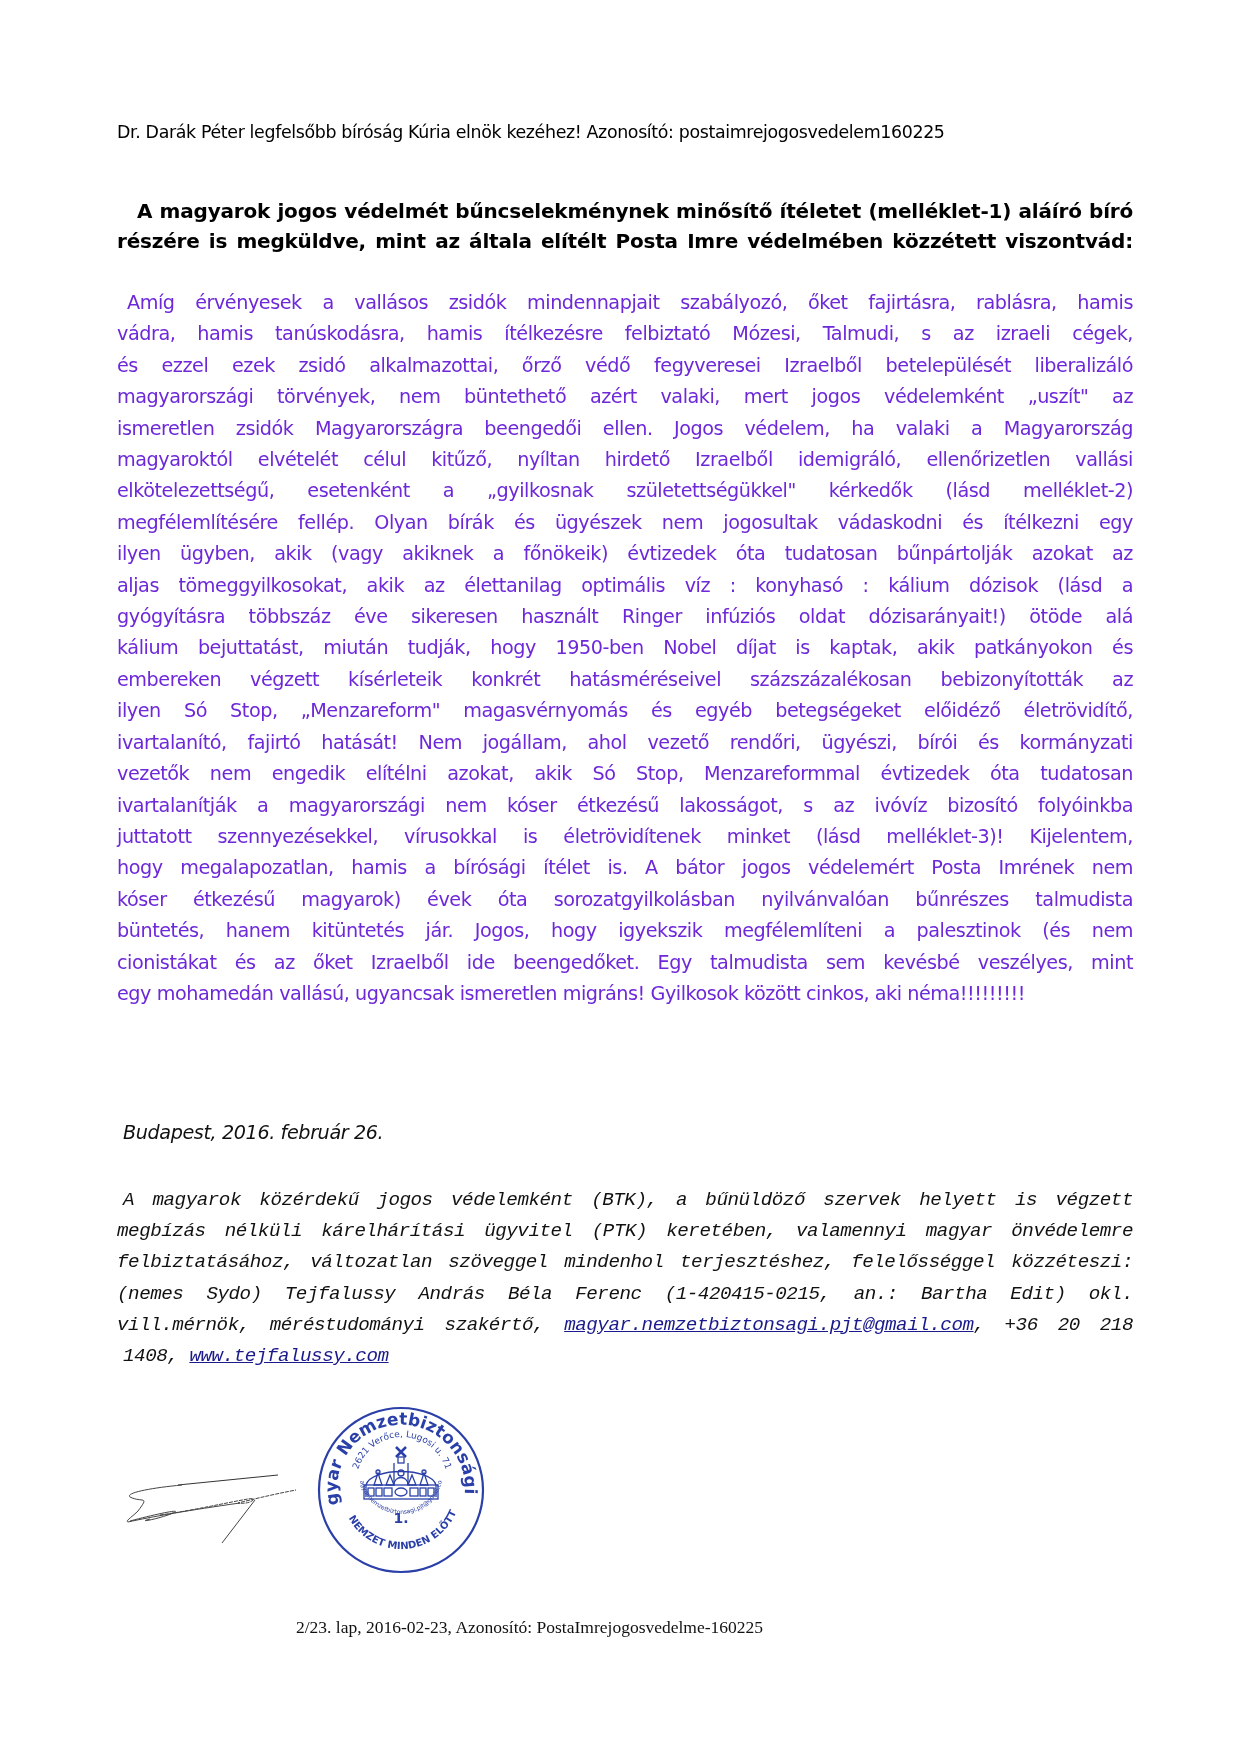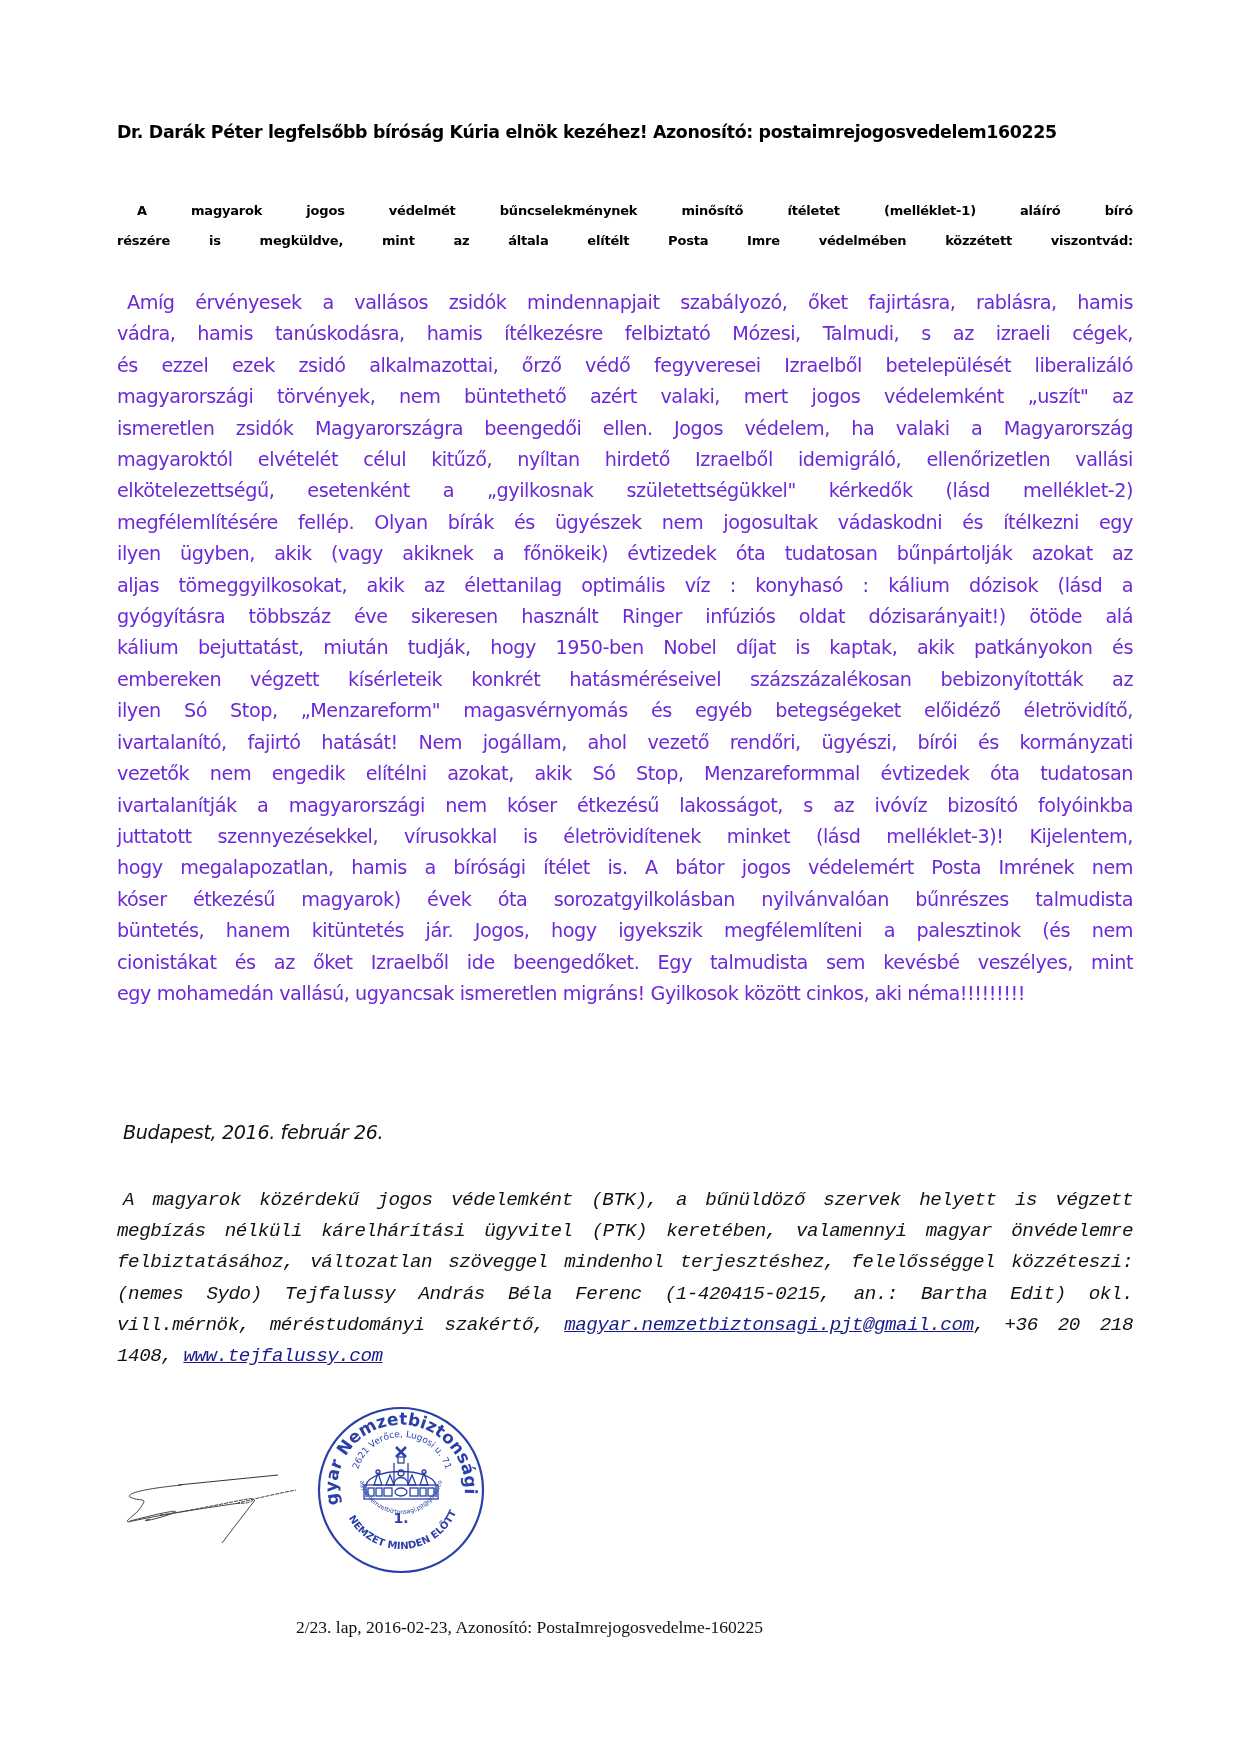--- a/index.html
+++ b/index.html
@@ -1,26 +1,26 @@
 <!DOCTYPE html>
 <html><head>
 <meta charset="utf-8">
 <style>
   html, body { margin: 0; padding: 0; background: #ffffff; }
   body { width: 1240px; height: 1754px; position: relative; overflow: hidden; color: #111; }
   .page { position: absolute; left: 0; top: 0; width: 1240px; height: 1754px; }
 
   .recipient {
     position: absolute; left: 117px; top: 122px; width: 1016px;
-    font-family: "DejaVu Sans", sans-serif; font-weight: bold; font-size: 17.4px;
+    font-family: "DejaVu Sans", sans-serif; font-weight: normal; font-size: 17.4px;
     letter-spacing: -0.35px; white-space: nowrap; color: #000;
   }
   .subject {
     position: absolute; left: 117px; top: 196px; width: 1016px;
-    font-family: "DejaVu Sans", sans-serif; font-weight: bold; font-size: 13px;
+    font-family: "DejaVu Sans", sans-serif; font-weight: bold; font-size: 20px;
     line-height: 30px; text-align: justify; text-align-last: justify; color: #000;
     letter-spacing: -0.2px;
   }
   .subject .l2 { display: block; text-align: justify; text-align-last: justify; }
   .subject .l1 { display: block; text-indent: 20px; text-align: justify; text-align-last: justify; }
 
   .body-text {
     position: absolute; left: 117px; top: 287px; width: 1016px;
     font-family: "DejaVu Sans", sans-serif; font-size: 19.2px; line-height: 31.4px;
     color: #6d28d9; letter-spacing: -0.45px;
@@ -34,21 +34,21 @@
     font-family: "DejaVu Sans", sans-serif; font-style: italic; font-size: 19.2px;
     letter-spacing: -0.4px; color: #111;
   }
   .signoff {
     position: absolute; left: 117px; top: 1185px; width: 1016px;
     font-family: Liberation Mono, monospace; font-style: italic; font-size: 19.2px;
     line-height: 31.2px; color: #111; letter-spacing: -0.45px;
   }
   .signoff .ln { display: block; text-align: justify; text-align-last: justify; white-space: nowrap; }
   .signoff .ln.first { text-indent: 6px; }
-  .signoff .ln.last { text-align-last: left; }
+  .signoff .ln.last { text-align-last: left; margin-left: 6px; }
   .signoff a { color: #1a1a8c; text-decoration: underline; }
 
   .signature { position: absolute; left: 120px; top: 1455px; width: 180px; height: 90px; }
   .stamp { position: absolute; left: 316px; top: 1405px; width: 170px; height: 170px; }
 
   .footer {
     position: absolute; left: 0; top: 1617px; width: 1059px; text-align: center;
     font-family: "Liberation Serif", serif; font-size: 17.5px; color: #111;
   }
 </style>

